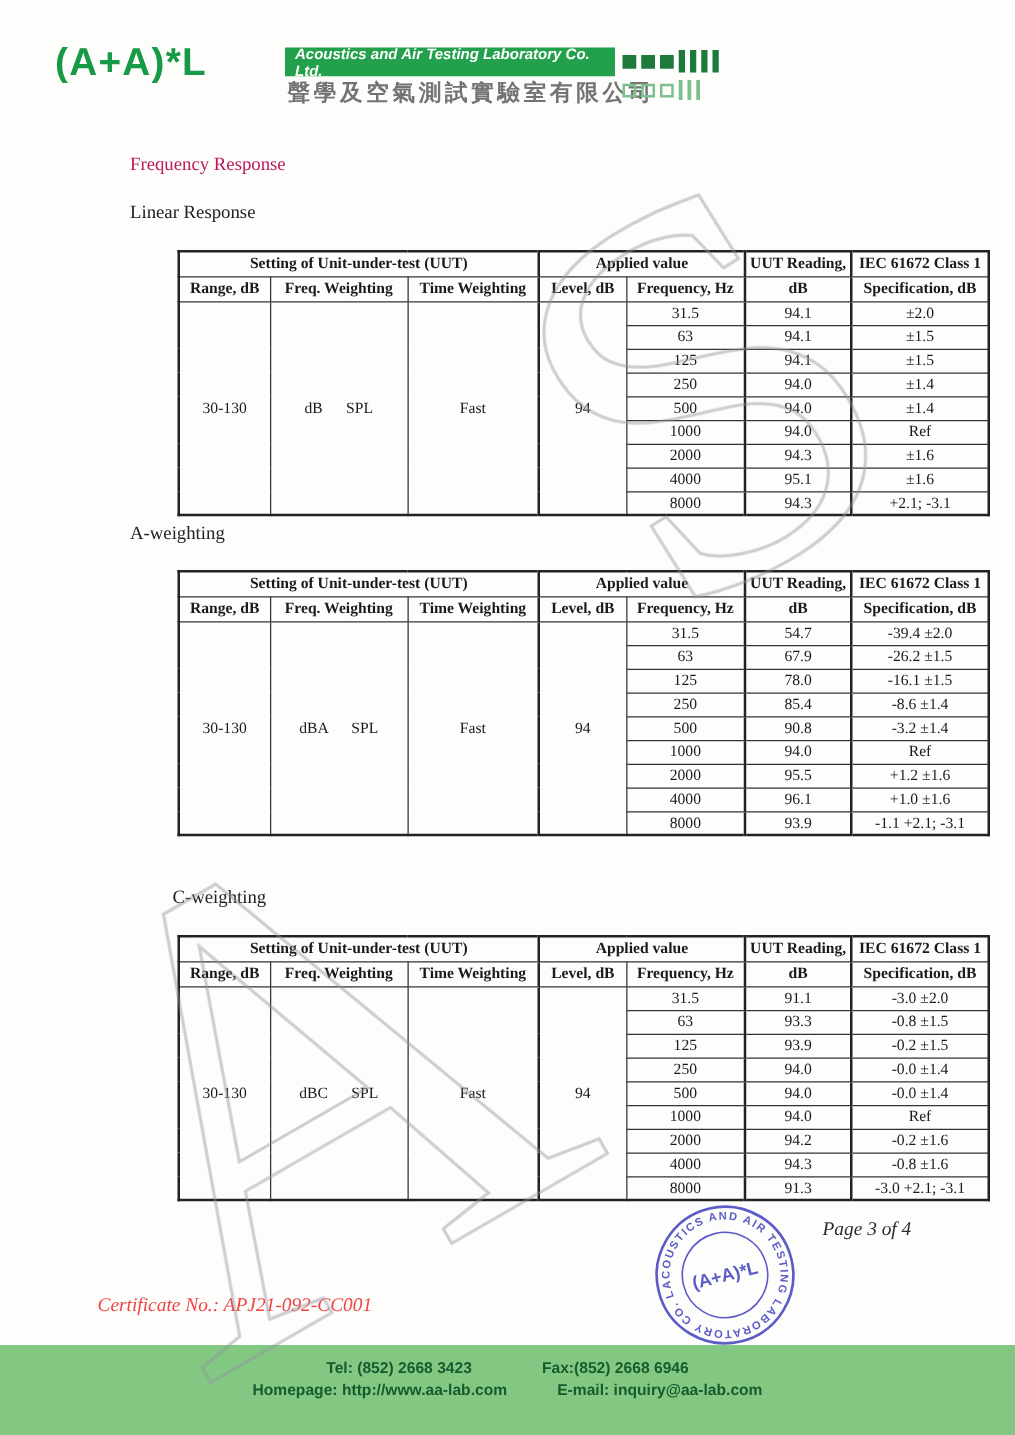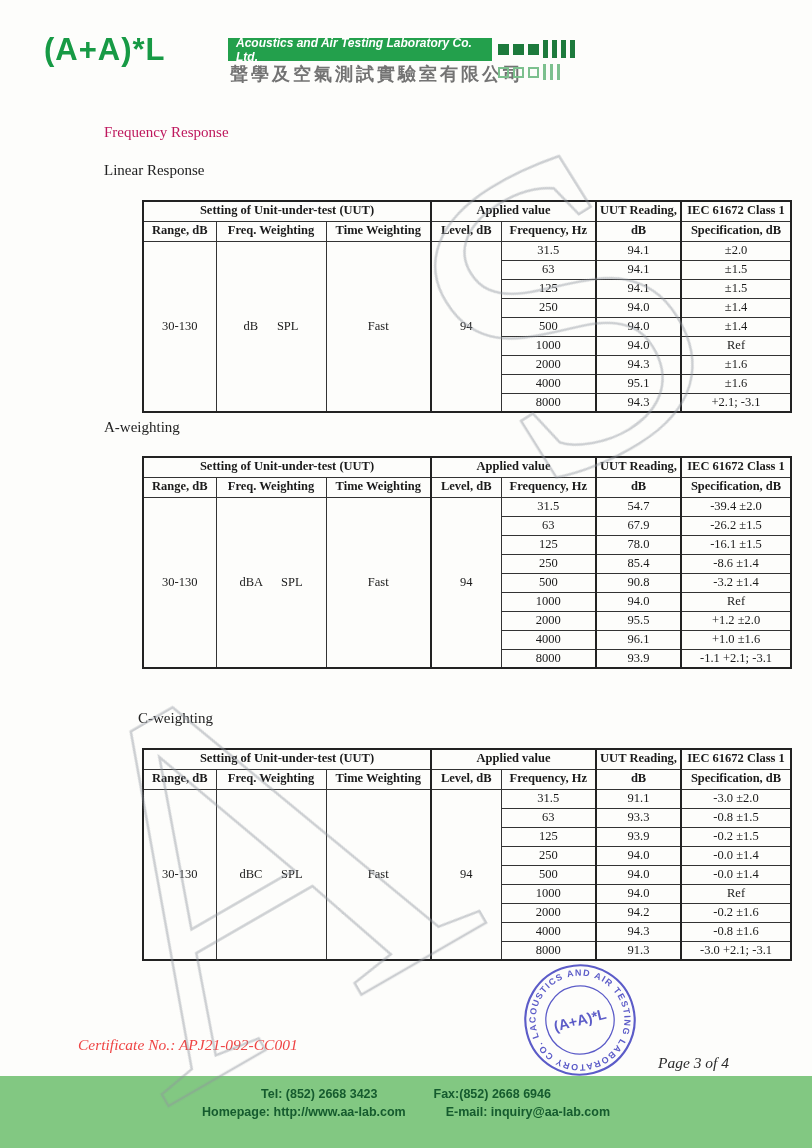--- a/index.html
+++ b/index.html
@@ -62,21 +62,21 @@
     border: 1px solid #333; text-align: center; vertical-align: middle;
     font-size: 12.5px; padding: 1px 3px; height: 19px; line-height: 1.25;
     overflow: hidden;
   }
   table.data-table th { font-weight: bold; height: 20px; }
   .hr { border-right-width: 2px !important; border-right-color: #222 !important; }
   td.pre { white-space: pre; }
 
   
   .certificate-no { position: absolute; left: 78px; top: 1036px; font-style: italic; font-size: 15.5px; color: #ef4444; }
-  .page-no { position: absolute; left: 658px; top: 1054px; font-style: italic; font-size: 15.5px; color: #2b2b2b; }
+  .page-no { position: absolute; left: 658px; top: 975px; font-style: italic; font-size: 15.5px; color: #2b2b2b; }
 
   
   .stamp {
     position: absolute; left: 516px; top: 956px; width: 128px; height: 128px;
     transform: rotate(-14deg); opacity: 0.92; z-index: 25;
   }
 
   
   .footer-band {
     position: absolute; left: 0; bottom: 0; width: 812px; height: 72px;
@@ -262,21 +262,21 @@
             <td>-3.2 ±1.4</td>
           </tr>
           <tr>
             <td class="hr">1000</td>
             <td class="hr">94.0</td>
             <td>Ref</td>
           </tr>
           <tr>
             <td class="hr">2000</td>
             <td class="hr">95.5</td>
-            <td>+1.2 ±2.0</td>
+            <td>+1.2 ±1.6</td>
           </tr>
           <tr>
             <td class="hr">4000</td>
             <td class="hr">96.1</td>
             <td>+1.0 ±1.6</td>
           </tr>
           <tr>
             <td class="hr">8000</td>
             <td class="hr">93.9</td>
             <td>-1.1 +2.1; -3.1</td>

